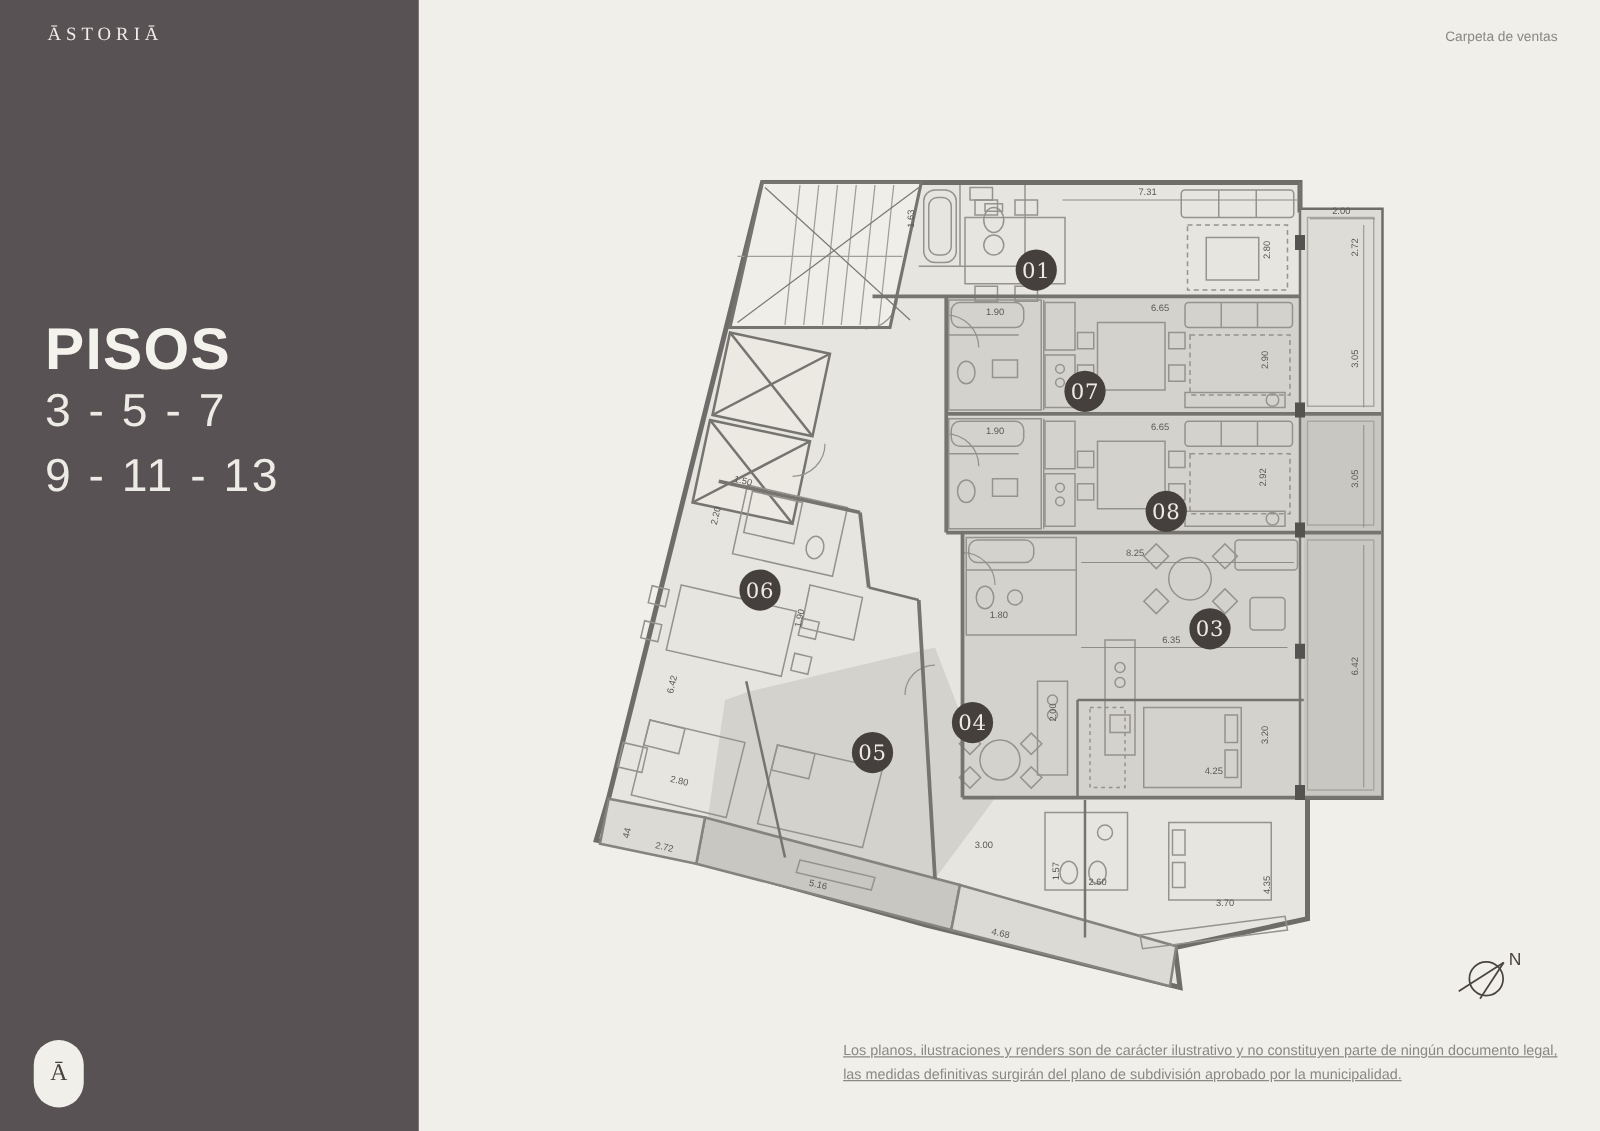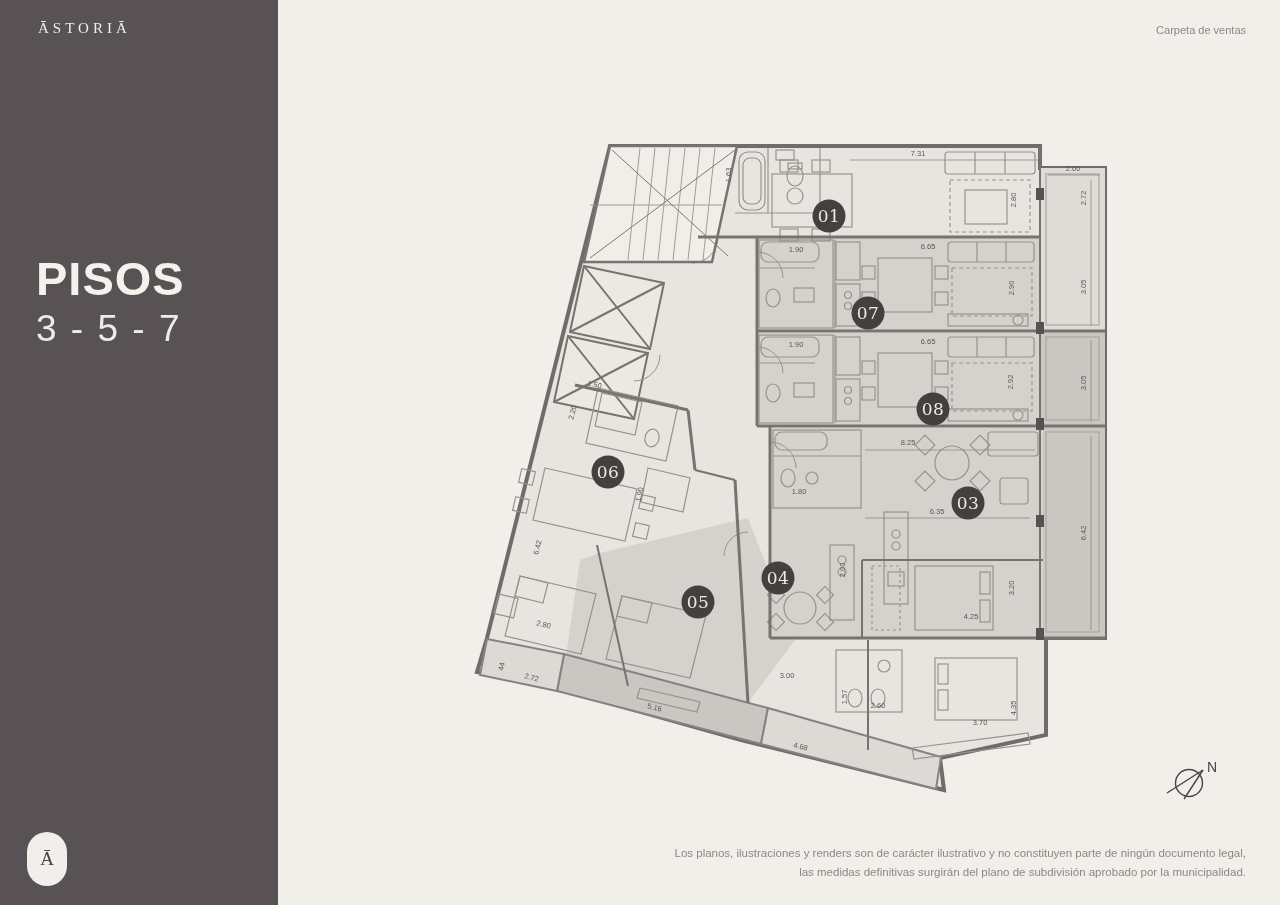--- a/index.html
+++ b/index.html
@@ -1,46 +1,47 @@
 <!DOCTYPE html>
 <html><head>
 <meta charset="utf-8">
 <style>
   html,body{margin:0;padding:0;}
   .page{position:relative;width:1280px;height:905px;background:#f0efe9;overflow:hidden;
         font-family:"Liberation Sans",sans-serif;}
   
-  .sidebar{position:absolute;left:0;top:0;width:278px;height:905px;background:#585254;}
+  .sidebar{position:absolute;left:0;top:0;width:335px;height:905px;background:#585254;}
   .logo{position:absolute;left:38px;top:20px;color:#efede7;font-family:"Liberation Serif",serif;
         font-size:15px;letter-spacing:4px;font-weight:400;}
   .pisos{position:absolute;left:36px;top:254px;color:#f4f2ec;}
   .pisos h1{margin:0;font-size:47px;font-weight:700;letter-spacing:1px;line-height:1.05;}
   .floors{font-size:37px;font-weight:400;color:#edebe5;letter-spacing:2px;line-height:1.4;}
   .badge{position:absolute;left:27px;bottom:19px;width:40px;height:54px;border-radius:20px;
          background:#f1efe9;display:flex;align-items:center;justify-content:center;}
   .badge span{color:#474140;font-family:"Liberation Serif",serif;font-size:19px;}
   
   .content{position:absolute;left:335px;top:0;width:945px;height:905px;}
   .header-label{position:absolute;top:24px;right:34px;color:#8a8884;font-size:11px;}
-  .disclaimer{position:absolute;bottom:24px;right:34px;text-align:right;color:#8b8985;
-              font-size:11.5px;line-height:1.6;}
+  .disclaimer{position:absolute;bottom:36px;right:34px;text-align:left;color:#8b8985;
+              font-size:11.5px;line-height:1.6;text-decoration:underline;}
   svg text.dim{font-family:"Liberation Sans",sans-serif;font-size:7.5px;fill:#5b5955;}
   svg text.unit{font-family:"DejaVu Serif",serif;font-size:17px;fill:#ece9e1;letter-spacing:.5px;}
   svg text.north{font-family:"Liberation Sans",sans-serif;font-size:14px;fill:#4a4442;}
 </style>
 </head>
 <body>
 
 <div class="page">
 
   <aside class="sidebar">
     <div class="logo">ĀSTORIĀ</div>
     <div class="pisos">
       <h1>PISOS</h1>
       <div class="floors">3 - 5 - 7</div>
+      <div class="floors">9 - 11 - 13</div>
     </div>
     <div class="badge">
       <span>Ā</span>
     </div>
   </aside>
 
   <main class="content">
     <div class="header-label">Carpeta de ventas</div>
 
     <svg id="plan-svg" viewBox="335 0 945 905" width="945" height="905" style="position:absolute;left:0;top:0;">

